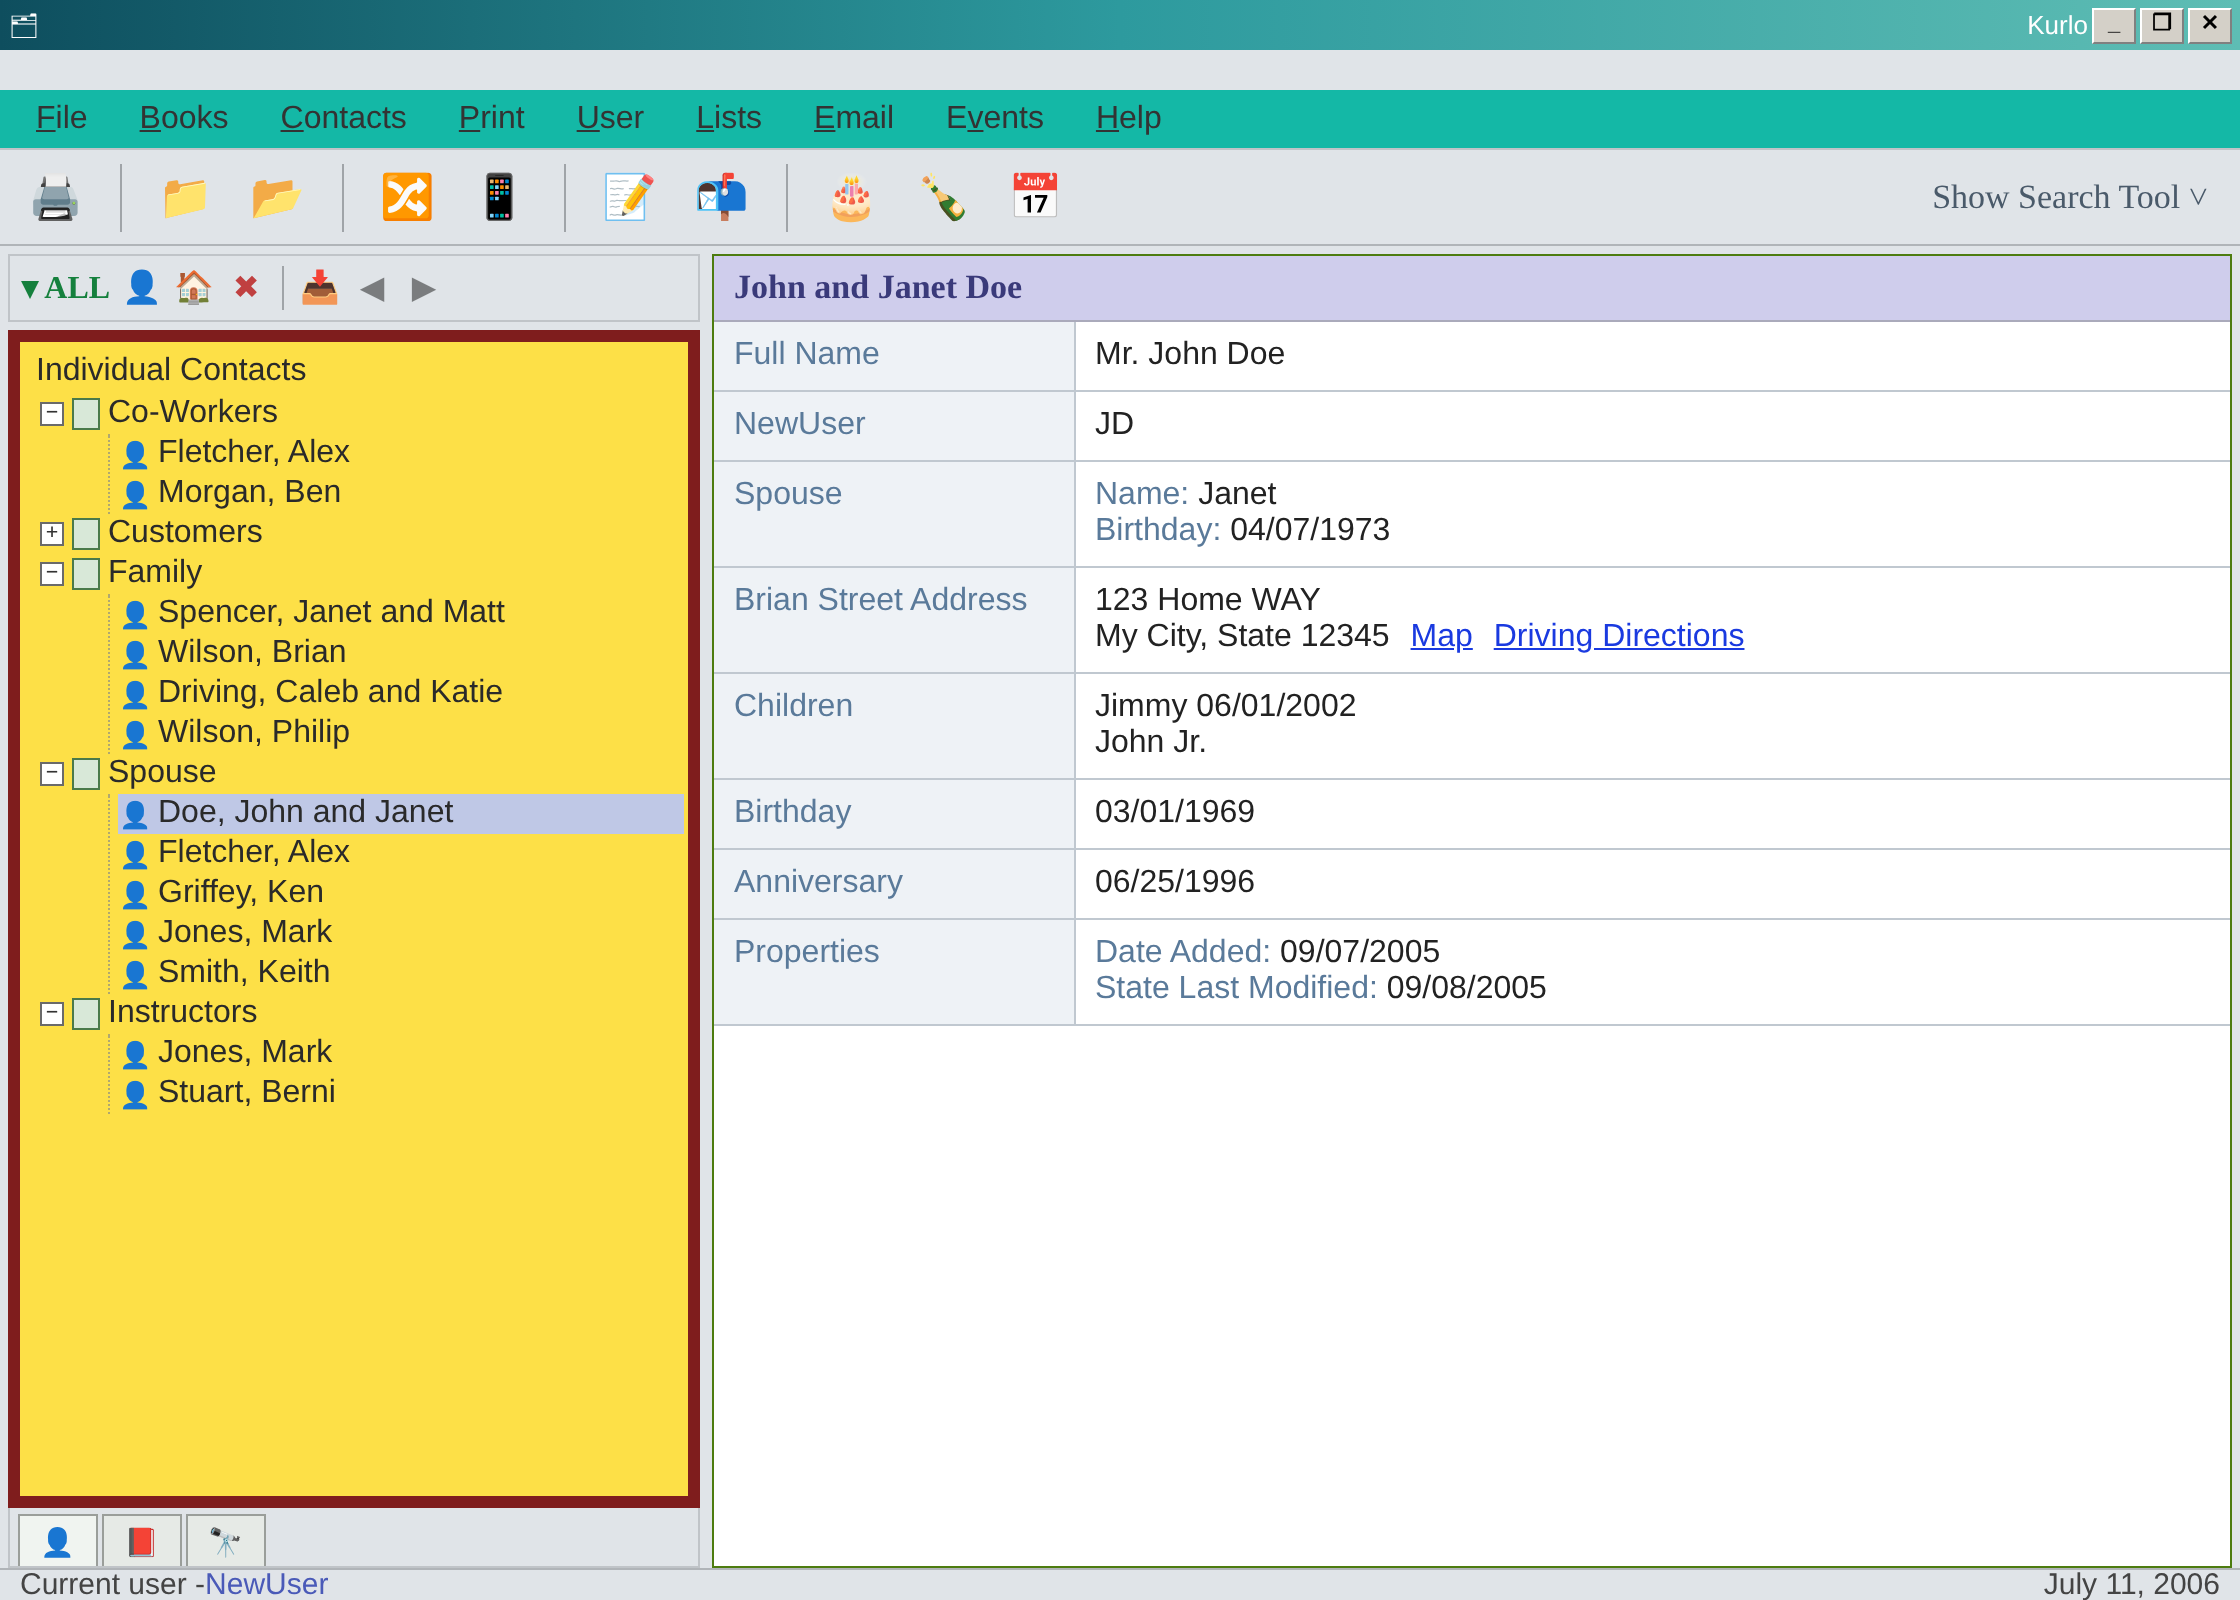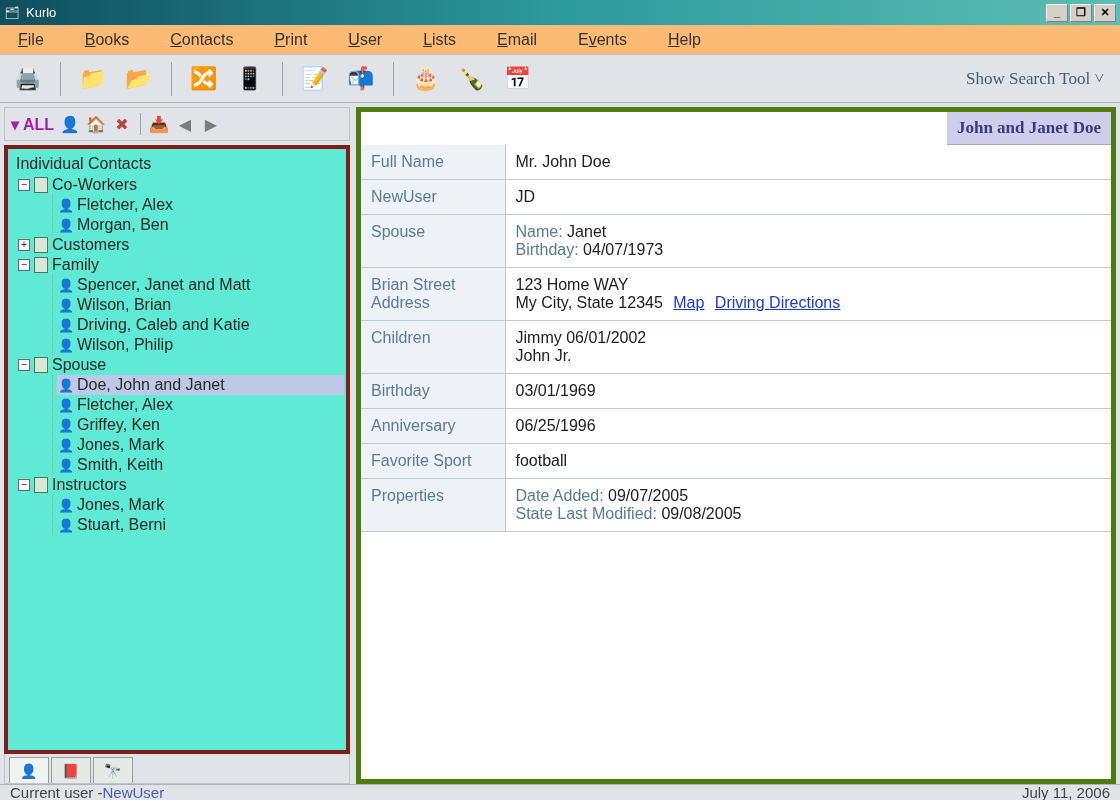--- a/index.html
+++ b/index.html
@@ -22,46 +22,47 @@
   align-items: center;
   padding: 0 4px;
   font-size: 13px;
 }
 .titlebar .app-icon {
   width: 16px; height: 16px;
   margin-right: 6px;
   display: inline-flex; align-items: center; justify-content: center;
   font-size: 12px;
 }
-.titlebar .title-text { flex: 1; }
+.titlebar .title-text { flex: 1; text-align: right; }
 .titlebar .win-controls { display: flex; }
 .titlebar .win-btn {
   width: 22px; height: 18px;
   background: #d4d0c8;
   border: 1px solid #808080;
   border-top-color: #fff; border-left-color: #fff;
   margin-left: 2px;
   font-size: 11px;
   text-align: center;
   line-height: 14px;
   cursor: pointer;
   color: #000;
   font-family: Arial;
   font-weight: bold;
 }
 .menubar {
   height: 30px;
-  background: #fdba74;
+  background: #14b8a6;
   border-bottom: 1px solid #c0c4c8;
   display: flex;
   align-items: center;
   padding: 0 8px;
-  gap: 21px;
+  gap: 6px;
   font-size: 16px;
   color: #333;
+  margin-top: 20px;
 }
 .menubar .menu-item {
   padding: 2px 10px;
   cursor: pointer;
 }
 .menubar .menu-item .ul { text-decoration: underline; }
 .toolbar {
   height: 48px;
   background: #e0e4e8;
   border-bottom: 1px solid #b0b4b8;
@@ -107,38 +108,38 @@
   height: 34px;
   background: #e0e4e8;
   border: 1px solid #c0c4c8;
   display: flex;
   align-items: center;
   padding: 0 6px;
   gap: 6px;
   font-size: 14px;
 }
 .left-toolbar .all-btn {
-  color: #a21caf;
+  color: #15803d;
   font-weight: bold;
-  font-family: Liberation Sans, sans-serif;
+  font-family: Liberation Serif, serif;
   cursor: pointer;
   font-size: 16px;
 }
 .left-toolbar .ico {
   width: 20px; height: 20px;
   display: inline-flex; align-items: center; justify-content: center;
   cursor: pointer;
   font-size: 16px;
 }
 .left-toolbar .sep2 { width:1px; height:22px; background:#a0a4a8; margin:0 2px; }
 .tree-wrap {
   flex: 1;
   margin-top: 4px;
-  border: 4px solid #7f1d1d;
-  background: #5eead4;
+  border: 6px solid #7f1d1d;
+  background: #fde047;
   overflow: auto;
   padding: 4px 2px 20px 4px;
 }
 .tree-root { font-size: 16px; color: #2a2a2a; }
 .tree-header { padding: 2px 4px; }
 .tree-group { margin-left: 6px; }
 .tree-group-row {
   display: flex; align-items: center; gap: 4px;
   padding: 1px 0;
 }
@@ -186,45 +187,44 @@
   border-bottom: none;
   background: #e6eae6;
   margin-right: 2px;
   display: flex; align-items: center; justify-content: center;
   cursor: pointer;
   font-size: 14px;
 }
 .left-tabs .tab.active { background: #f0f4f0; }
 .right-pane {
   flex: 1;
-  border: 5px solid #4d7c0f;
+  border: 1px solid #4d7c0f;
   background: #fff;
   display: flex;
   flex-direction: column;
   min-height: 0;
-  align-items: flex-end;
 }
 .detail-header {
   background: #cfcdec;
   color: #3a3a7a;
   font-family: Georgia, 'Times New Roman', serif;
   font-weight: bold;
   font-size: 17px;
   padding: 6px 10px;
   border-bottom: 1px solid #aab;
 }
 .detail-table { border-collapse: collapse; width: 100%; }
 .detail-table td {
   border-bottom: 1px solid #c0c8d0;
   padding: 8px 10px;
   vertical-align: top;
   font-size: 16px;
 }
 .detail-table td.label {
-  width: 144px;
+  width: 180px;
   background: #eef2f6;
   color: #5a7a9a;
   border-right: 1px solid #c0c8d0;
 }
 .detail-table td.value { color: #222; }
 .kv-label { color: #5a7a9a; }
 .link { color: #1a3ae0; text-decoration: underline; cursor: pointer; margin-left: 6px; }
 .statusbar {
   height: 16px;
   background: #e0e4e8;
@@ -445,24 +445,20 @@
       </tr>
       <tr>
         <td class="label">Birthday</td>
         <td class="value">03/01/1969</td>
       </tr>
       <tr>
         <td class="label">Anniversary</td>
         <td class="value">06/25/1996</td>
       </tr>
       <tr>
-        <td class="label">Favorite Sport</td>
-        <td class="value">football</td>
-      </tr>
-      <tr>
         <td class="label">Properties</td>
         <td class="value">
           <span class="kv-label">Date Added:</span>
           <span>09/07/2005</span><br>
           <span class="kv-label">State Last Modified:</span>
           <span>09/08/2005</span>
         </td>
       </tr>
     </tbody>
       </table>

